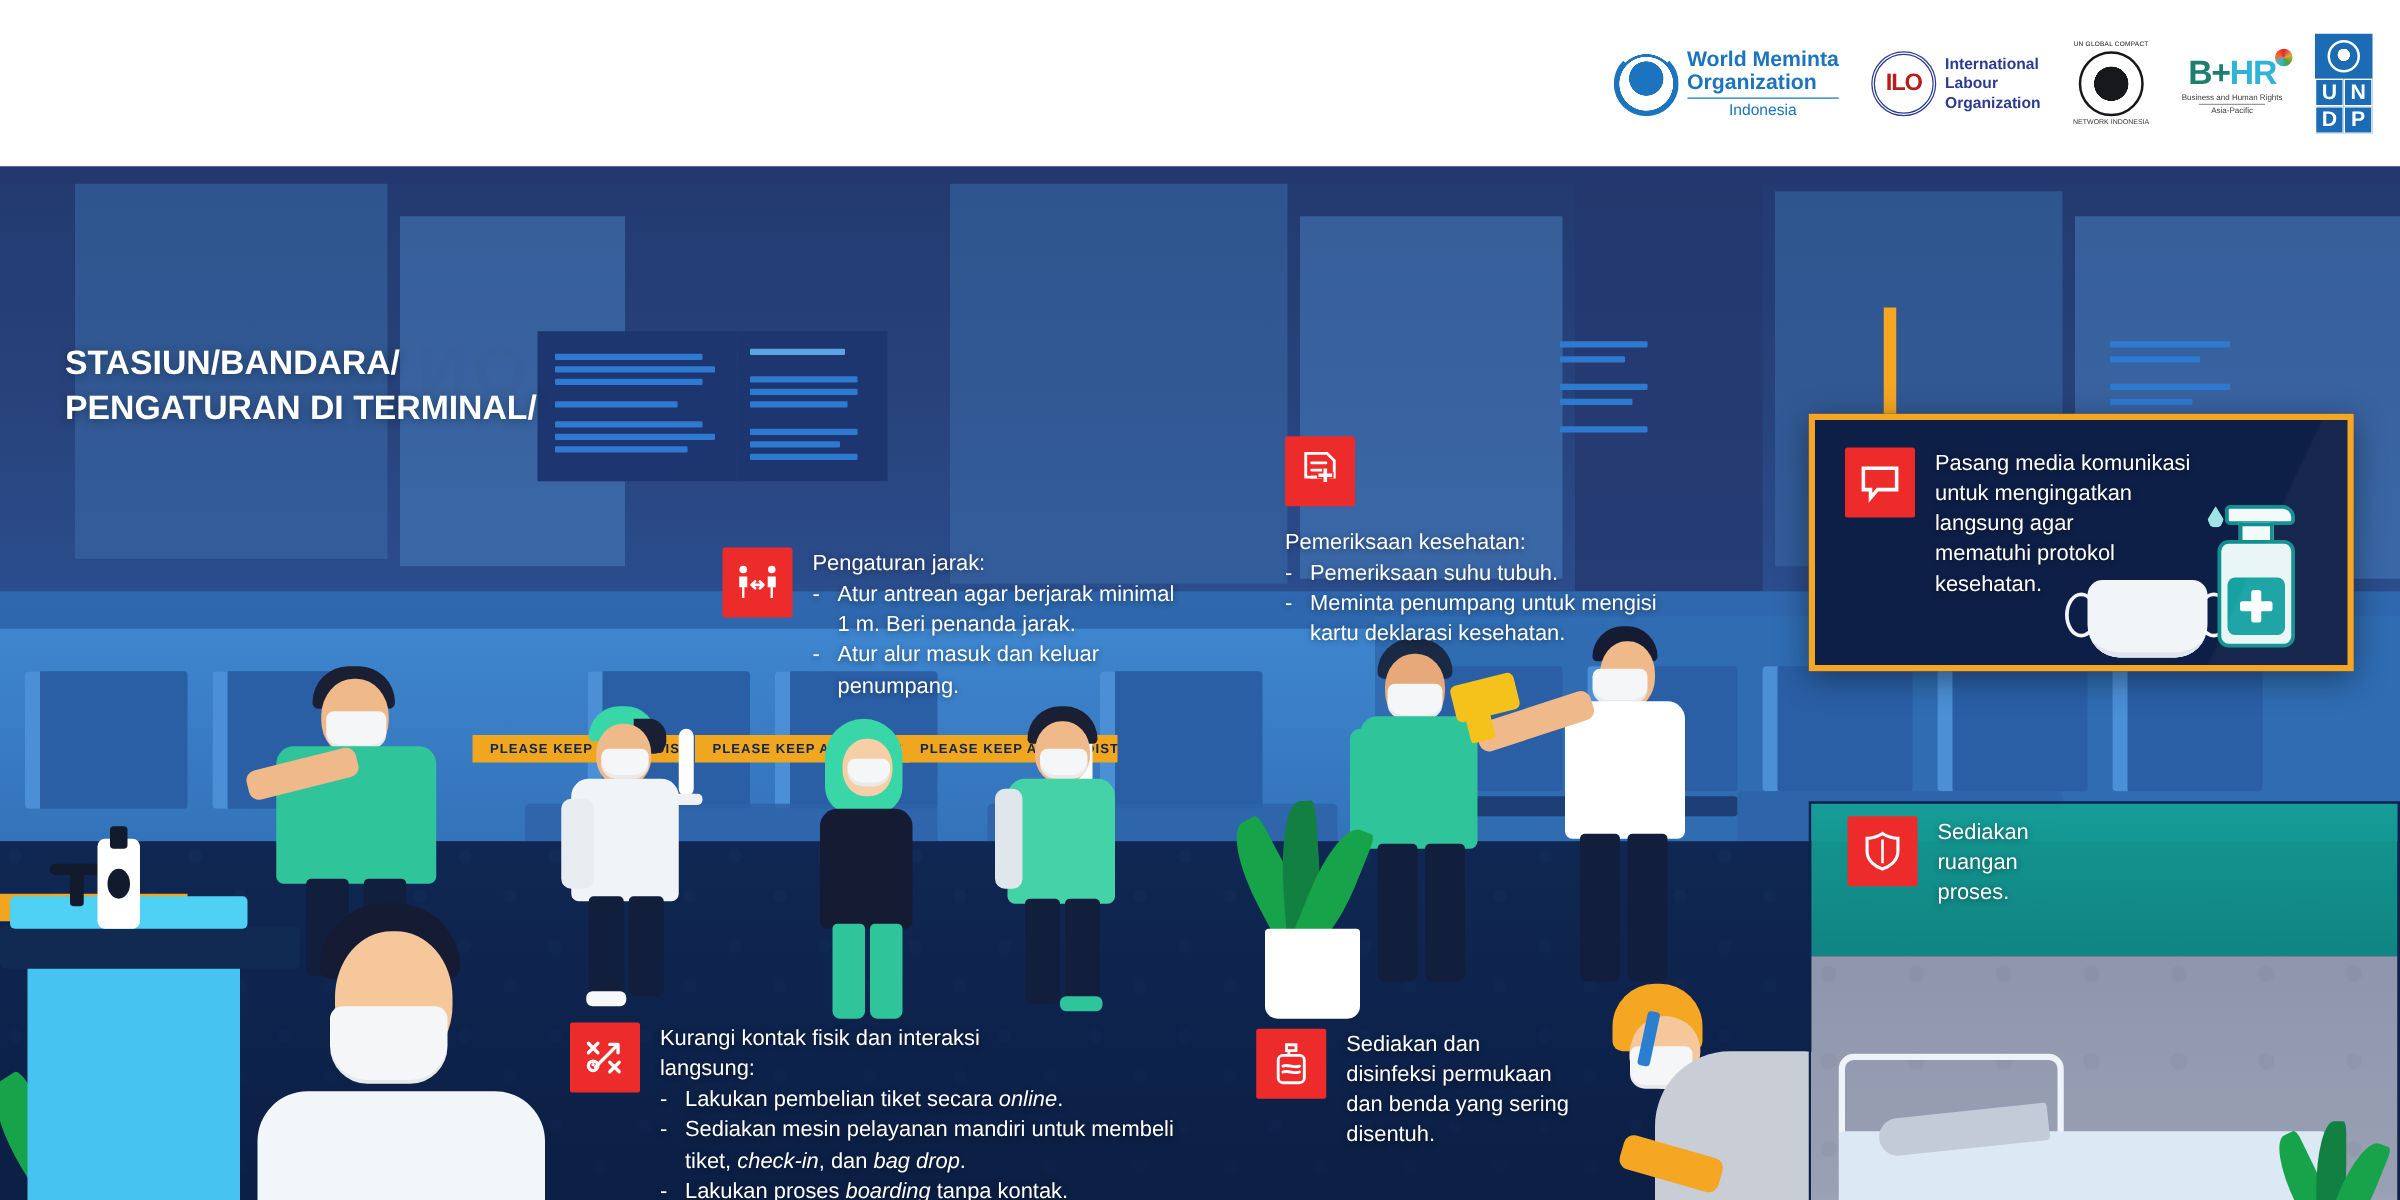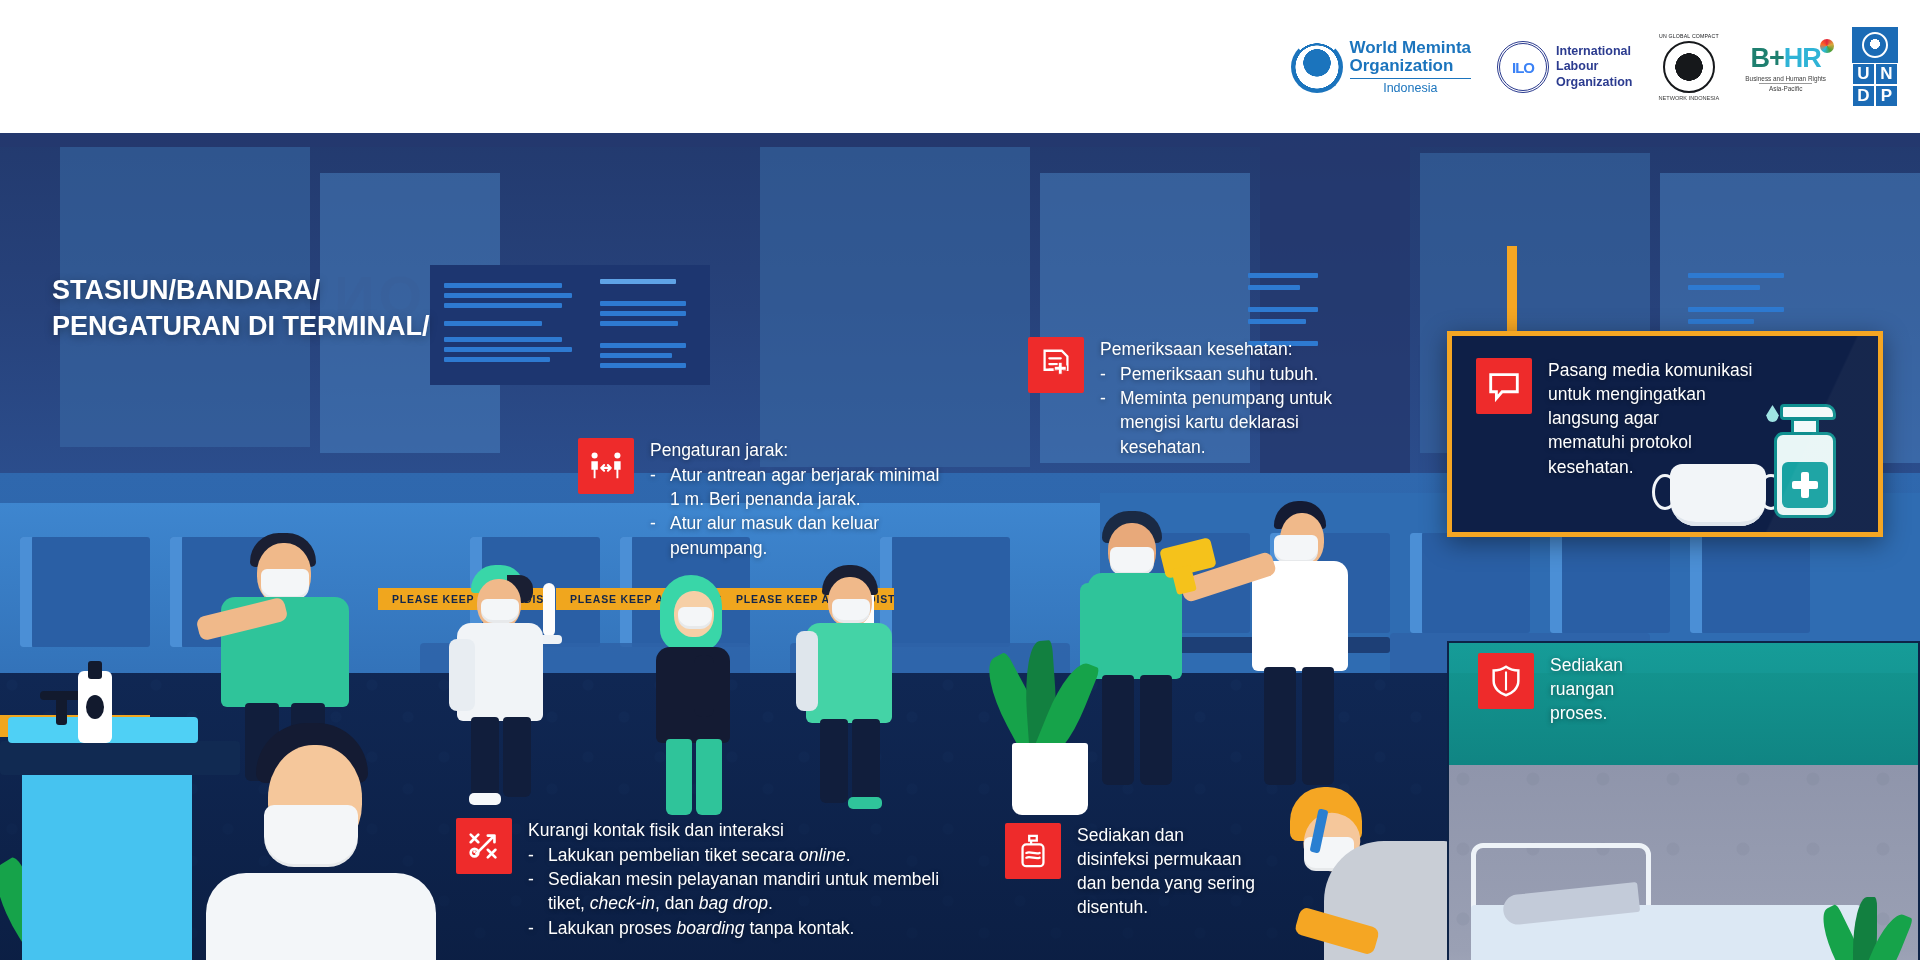--- a/index.html
+++ b/index.html
@@ -34,21 +34,21 @@
       radial-gradient(circle at 50% 42%, #1b74bd 0 34%, transparent 35%),
       radial-gradient(circle at 50% 50%, transparent 0 58%, #1b74bd 59% 64%, transparent 65%); }
   .who-wreath { position:absolute; inset:0; border-radius:50%;
       border:3px solid #1b74bd; border-top-color:transparent; }
   .who-txt { color:#1b74bd; font-weight:bold; font-size:17px; line-height:1.04; }
   .who-sub { color:#1b74bd; font-size:12.5px; text-align:center;
              border-top:1.6px solid #1b74bd; margin-top:3px; padding-top:2px; }
 
   .ilo-emblem { background:transparent; border:3px double #2b3b8f; position:relative;
                 display:flex; align-items:center; justify-content:center; }
-  .ilo-emblem span { color:#3b82f6; font-weight:bold; font-size:15px; letter-spacing:-1px; }
+  .ilo-emblem span { color:#b91c1c; font-weight:bold; font-size:19px; letter-spacing:-1px; }
   .ilo-txt { color:#2b3b8f; font-size:12.5px; font-weight:bold; line-height:1.22; }
 
   .gc-wrap { display:flex; flex-direction:column; align-items:center; gap:2px; }
   .gc-emblem { background:
       radial-gradient(circle at 50% 50%, #16181b 0 40%, transparent 41%);
       border:2.5px solid #16181b; position:relative; }
   .gc-top { color:#16181b; font-size:5.2px; letter-spacing:.2px; }
   .gc-bot { color:#3a3a3a; font-size:5.6px; }
 
   .bhr-wrap { display:flex; flex-direction:column; align-items:center; }
@@ -500,21 +500,21 @@
               <span>Atur antrean agar berjarak minimal 1 m. Beri penanda jarak.</span>
             </li>
           <li>
               <span class="dash">-</span>
               <span>Atur alur masuk dan keluar penumpang.</span>
             </li>
         </ul>
       </div>
     </div>
 
-    <div class="card" style="left:1028px;top:224px;width:330px;">
+    <div class="card" style="left:1028px;top:236px;width:330px;flex-direction:column;">
       <div class="icon-box">
         <svg viewBox="0 0 40 40" fill="none" stroke="#fff" stroke-width="2.4">
           <path d="M8 5 h18 l6 6 v14 h-24z"></path>
           <path d="M13 13 h12 M13 19 h12 M13 25 h8" stroke-linecap="round"></path>
           <path d="M26 25 h5 v-5 h5 v5 h5 v5 h-5 v5 h-5 v-5 h-5z" transform="translate(-4,0) scale(.85)" fill="#fff" stroke="#ee2b2b" stroke-width="1.4"></path>
         </svg>
       </div>
       <div class="card-body">
         <span class="lead">Pemeriksaan kesehatan:</span>
         <ul class="bullets">
@@ -577,20 +577,21 @@
         <svg viewBox="0 0 40 40" fill="none" stroke="#fff" stroke-width="2.8" stroke-linecap="round">
           <path d="M6 8 l8 8 M14 8 l-8 8"></path>
           <path d="M10 26 l0 0"></path>
           <circle cx="10" cy="27" r="4"></circle>
           <path d="M24 32 l8-8 M24 24 l8 8"></path>
           <path d="M12 28 L31 9 M31 9 h-7 M31 9 v7"></path>
         </svg>
       </div>
       <div class="card-body">
         <span class="lead">Kurangi kontak fisik dan interaksi</span>
+        <span class="lead">langsung:</span>
         <ul class="bullets">
           <li>
               <span class="dash">-</span>
               <span>
             <span>Lakukan pembelian tiket secara </span><em>online</em><span>.</span>
           </span>
             </li>
           <li>
               <span class="dash">-</span>
               <span>

